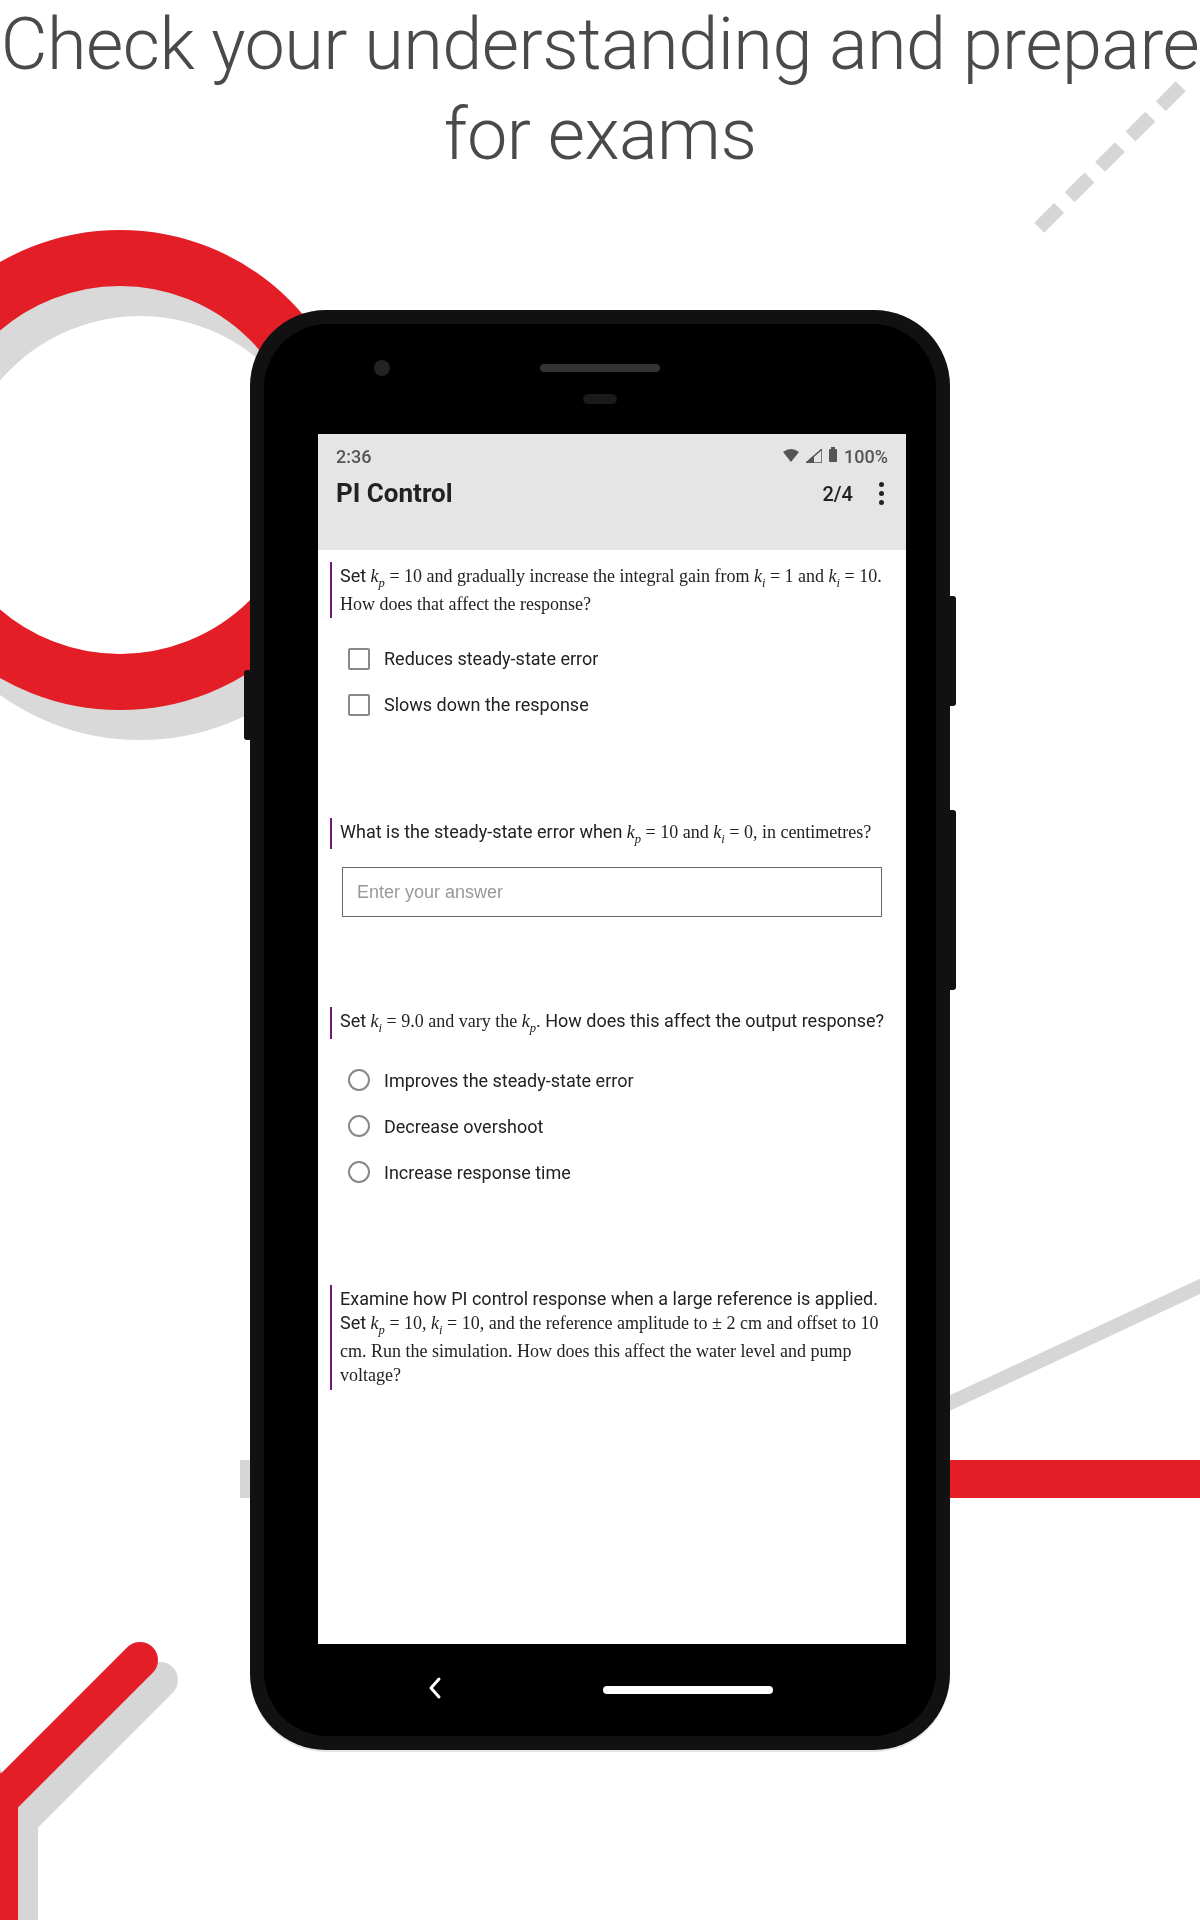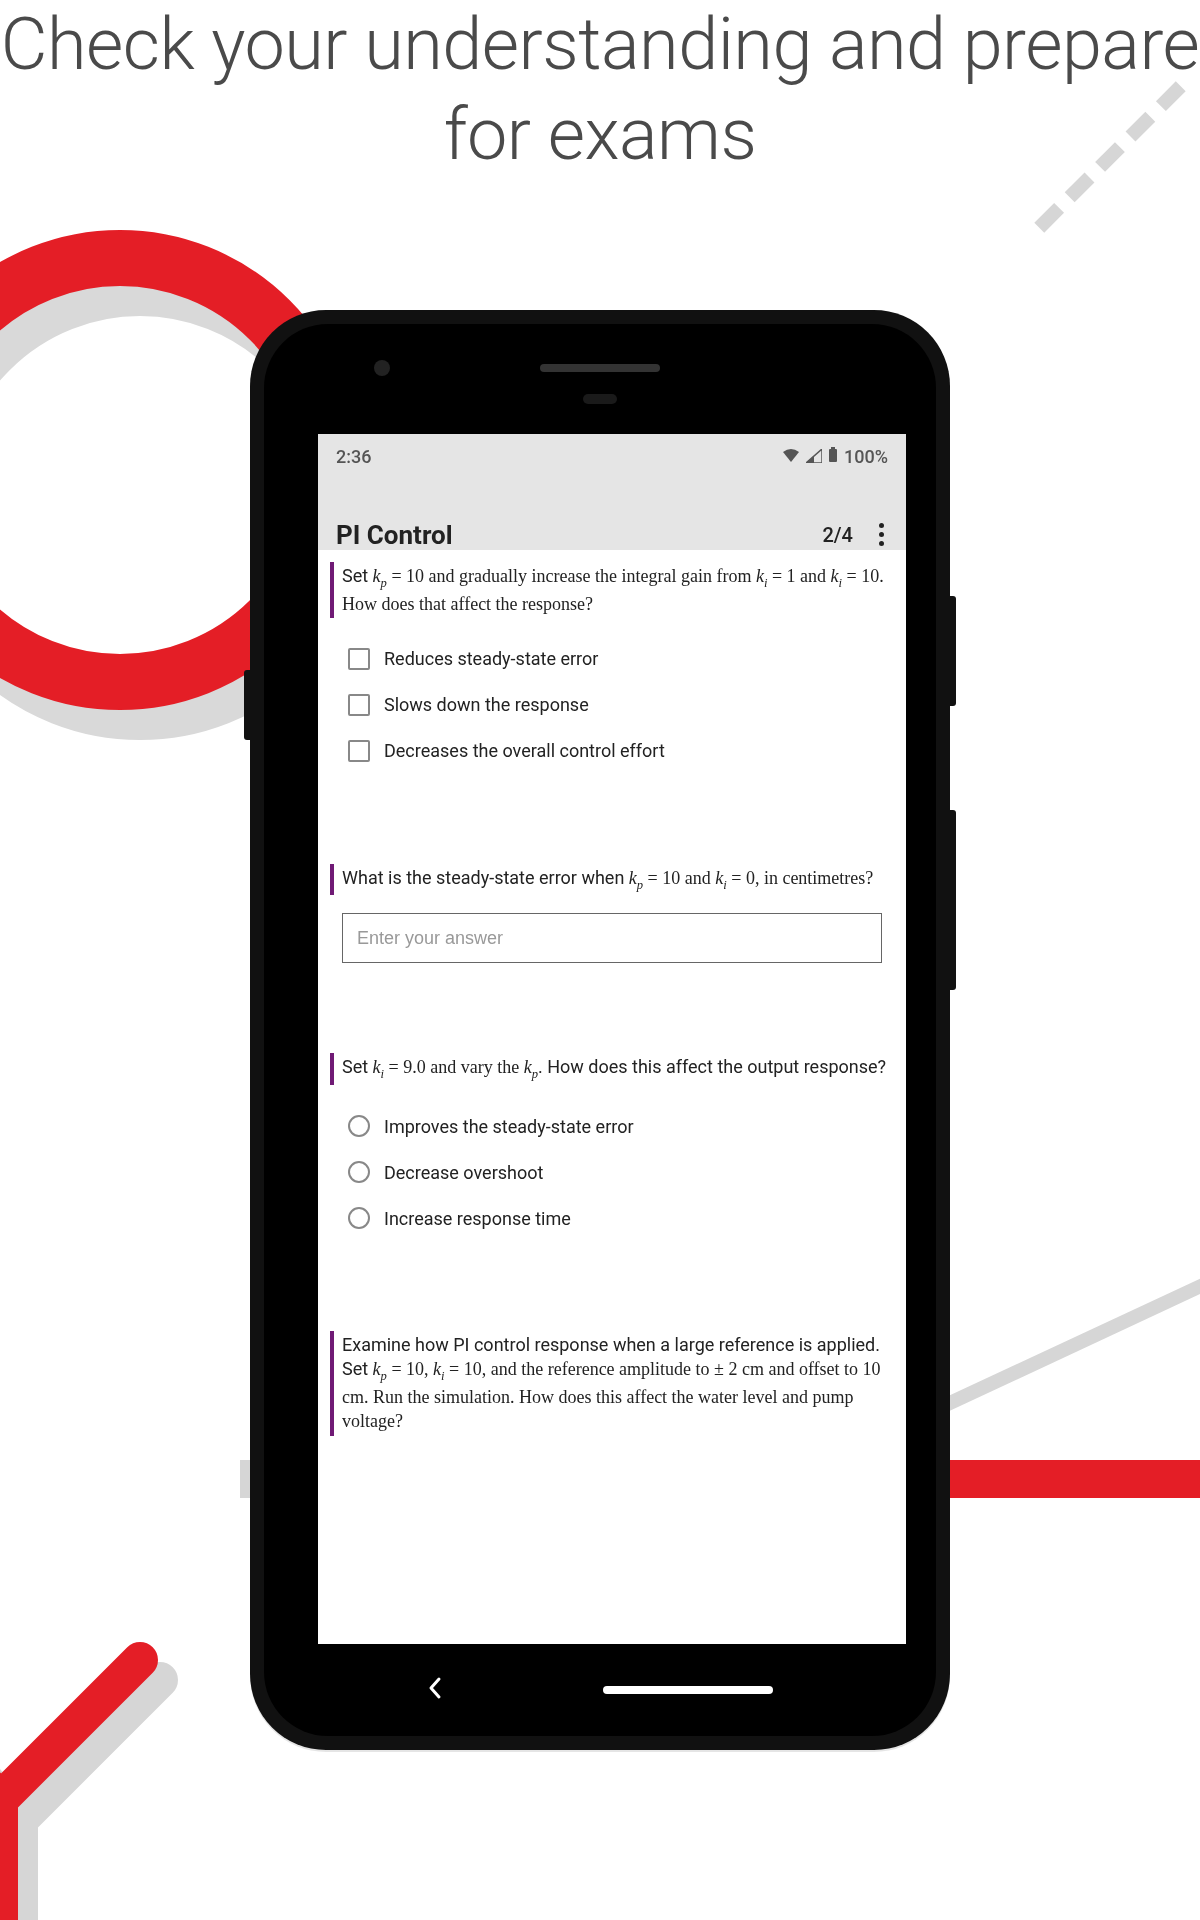--- a/index.html
+++ b/index.html
@@ -32,31 +32,31 @@
   .sensor  { position:absolute; top:70px; left:50%; transform:translateX(-50%); width:34px; height:10px; background:#1a1a1a; border-radius:5px;}
 
   .screen { position:absolute; top:110px; bottom:92px; left:30px; right:30px; background:#fff; overflow:hidden;margin-left:24px; }
 
   
   .status-bar { height:44px; background:#e5e5e5; display:flex; align-items:center; justify-content:space-between; padding:0 18px; font-size:18px; color:#555; font-weight:500;}
   .status-right { display:flex; align-items:center; gap:6px; }
   .sb-icon { display:inline-block; }
 
   
-  .app-bar { height:72px; background:#e5e5e5; display:flex; align-items:flex-end; justify-content:space-between; padding:0 18px; }
+  .app-bar { height:72px; background:#e5e5e5; display:flex; align-items:flex-start; justify-content:space-between; padding:0 18px; }
   .app-title { font-size:26px; font-weight:700; color:#222; }
   .app-right { display:flex; align-items:center; gap:22px; }
   .page-counter { font-size:20px; color:#222; font-weight:500;}
   .kebab { display:flex; flex-direction:column; gap:4px; padding:4px; cursor:pointer;}
   .kebab span { width:5px; height:5px; background:#222; border-radius:50%; }
 
   
   .content { padding: 12px 12px 0 12px; height:calc(100% - 116px); overflow:hidden; font-size:18px; color:#222; }
   .question { margin-bottom: 90px; }
-  .q-prompt { border-left: 4px solid #701a75; padding: 2px 6px 2px 8px; line-height:1.35; margin-bottom:18px;}
+  .q-prompt { border-left: 2px solid #701a75; padding: 2px 6px 2px 8px; line-height:1.35; margin-bottom:18px;}
   .options { padding-left: 18px; }
   .option { display:flex; align-items:center; gap:14px; padding:12px 0; cursor:pointer;}
   .checkbox { width:22px; height:22px; border:2px solid #888; border-radius:2px; flex-shrink:0;}
   .radio { width:22px; height:22px; border:2px solid #888; border-radius:50%; flex-shrink:0;}
   .answer-input { width: calc(100% - 24px); margin-left:12px; height:50px; border:1px solid #666; padding:0 14px; font-size:18px; color:#1d4ed8; }
   .answer-input::placeholder { color:#999; }
 
   
   .math-var { font-style: italic; font-family: 'Times New Roman', serif; }
   .math-sub { font-size: 0.7em; font-style: italic; font-family:'Times New Roman',serif; vertical-align: sub; }
@@ -145,24 +145,20 @@
             </div>
             <div class="options">
               <label class="option">
                   <span class="checkbox"></span>
                   <span>Reduces steady-state error</span>
                 </label>
               <label class="option">
                   <span class="checkbox"></span>
                   <span>Slows down the response</span>
                 </label>
-              <label class="option">
-                  <span class="checkbox"></span>
-                  <span>Decreases the overall control effort</span>
-                </label>
             </div>
           </div>
 
           <div class="question">
             <div class="q-prompt">
               <span>What is the steady-state error when </span><span class="math-var">k</span><span class="math-sub">p</span><span class="math-eq"> = 10 and </span><span class="math-var">k</span><span class="math-sub">i</span><span class="math-eq"> = 0, in centimetres?</span>
             </div>
             <input class="answer-input" type="text" placeholder="Enter your answer" style="">
           </div>
 

